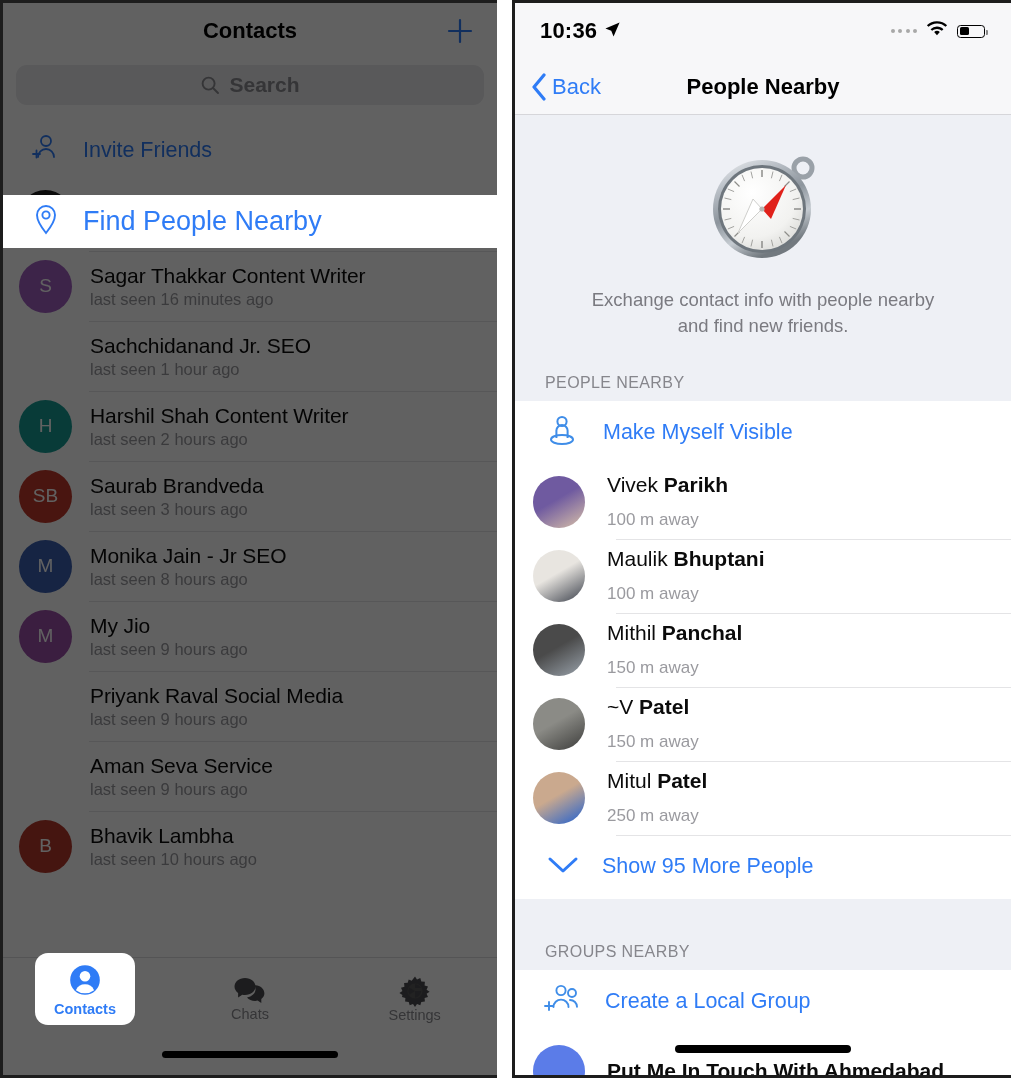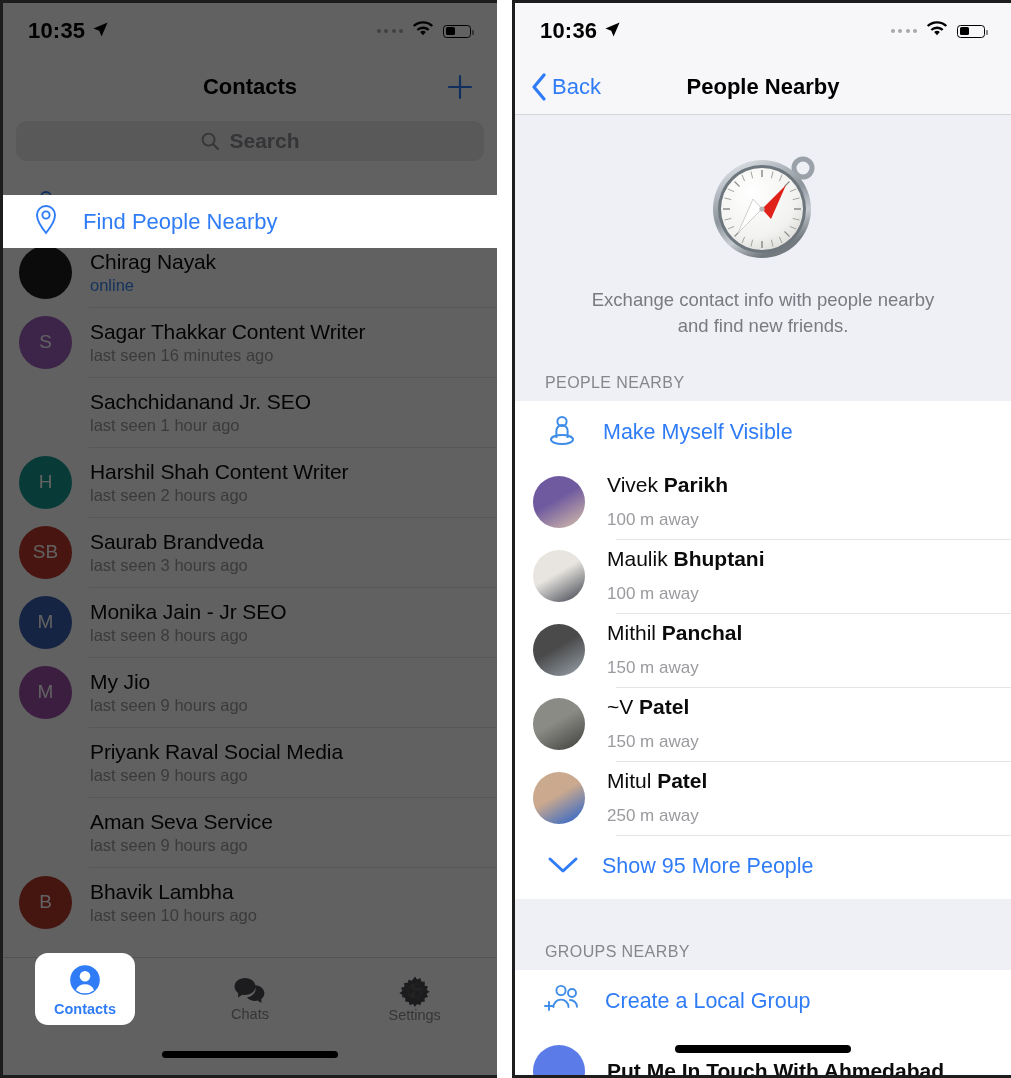--- a/index.html
+++ b/index.html
@@ -44,21 +44,21 @@
   .searchbar {
     height:40px; background:#e9e9ec; border-radius:11px;
     display:flex; align-items:center; justify-content:center; gap:9px;
   }
   .searchbar .ph { font-size:21px; color:#8b8b90; }
 
   .highlight-row {
     background:#fff; height:53px; display:flex; align-items:center;
     padding-left:28px; gap:22px; position:relative; z-index:5;
   }
-  .highlight-row .lbl { font-size:22px; color:#2f7cf6; }
+  .highlight-row .lbl { font-size:27px; color:#2f7cf6; }
 
   .list { background:#fff; }
   .row {
     height:70px; display:flex; align-items:center; padding-left:16px;
     position:relative;
   }
   .row + .row::before, .invite-row + .row::before {
     content:""; position:absolute; left:86px; right:0; top:0; height:1px; background:#e4e4e6;
   }
   .invite-row {
@@ -135,48 +135,20 @@
   .home-ind-r { position:absolute; left:50%; transform:translateX(-50%); bottom:22px; width:176px; height:8px; background:#000; border-radius:4px; z-index:40; }
 </style>
 </head>
 <body>
 
 <div class="stage">
 
   <div class="panel-left">
     <div class="ld-content">
 
-      <div class="statusbar">
-        <div class="sb-left">
-          <span>10:35</span>
-          <span class="loc-arrow">
-            <svg width="17" height="17" viewBox="0 0 24 24">
-                <path d="M22 2 2 10.5l8.2 3.3L13.5 22z" fill="#000"></path>
-              </svg>
-          </span>
-        </div>
-        <div class="sb-right">
-          <span class="dots">
-              <i></i>
-              <i></i>
-              <i></i>
-              <i></i>
-            </span>
-          <span>
-            <svg width="22" height="16" viewBox="0 0 24 17">
-              <path d="M12 15.2 8.9 11.8a4.6 4.6 0 0 1 6.2 0z" fill="#000"></path>
-              <path d="M12 8.4c-2 0-3.9.8-5.3 2.1L5 8.7A10 10 0 0 1 12 5.9c2.7 0 5.2 1.1 7 2.8l-1.7 1.8A7.6 7.6 0 0 0 12 8.4z" fill="#000"></path>
-              <path d="M12 2.4c-3.6 0-6.9 1.4-9.3 3.7L1 4.3A15.5 15.5 0 0 1 12 0c4.3 0 8.2 1.7 11 4.3l-1.7 1.8A13.1 13.1 0 0 0 12 2.4z" fill="#000"></path>
-            </svg>
-          </span>
-          <span class="batt">
-              <i></i>
-            </span>
-        </div>
-      </div>
 
       <div class="navbar-l">
         <div class="title">Contacts</div>
         <div class="plus">
           <svg width="34" height="34" viewBox="0 0 34 34">
               <path d="M17 6v22M6 17h22" stroke="#2f7cf6" stroke-width="2.2" stroke-linecap="round"></path>
             </svg>
         </div>
       </div>
 

